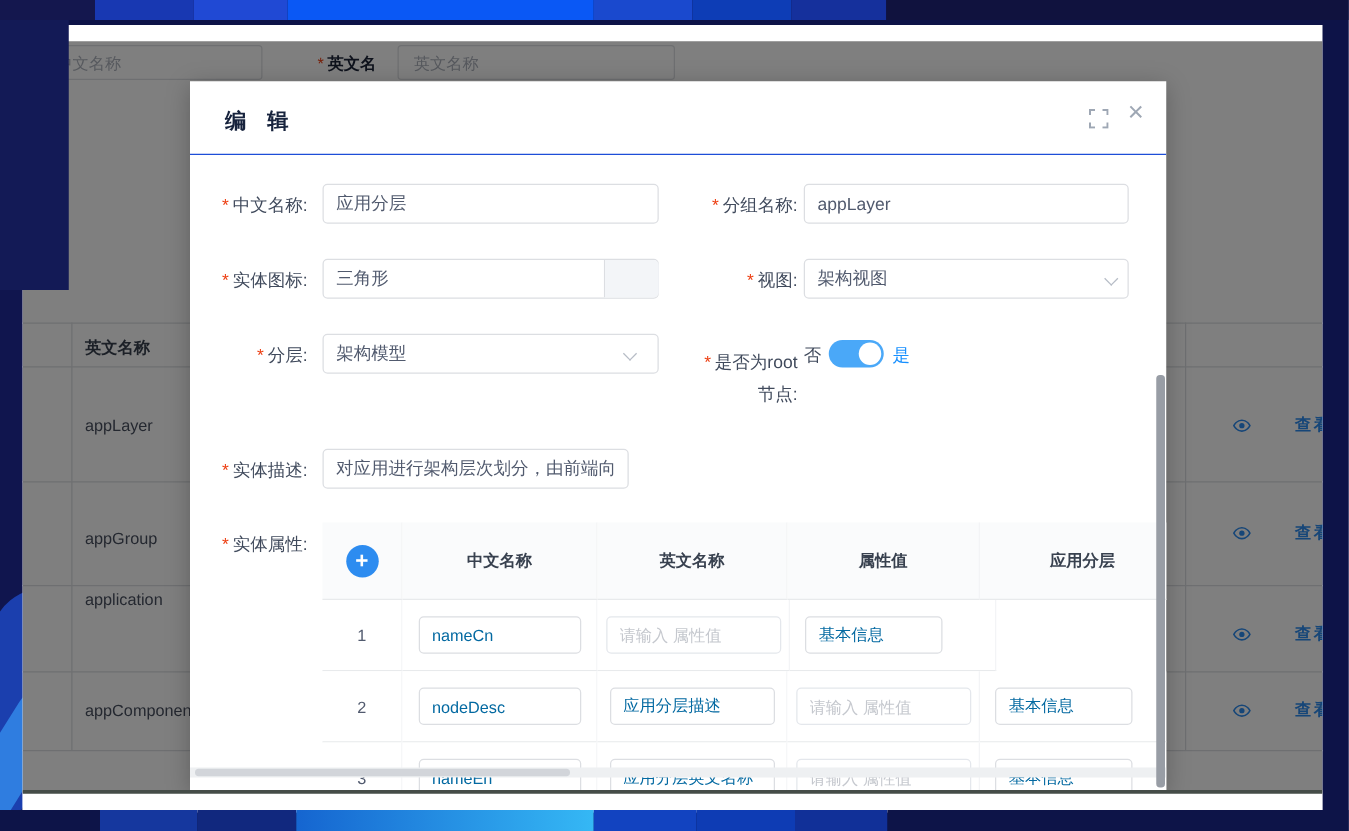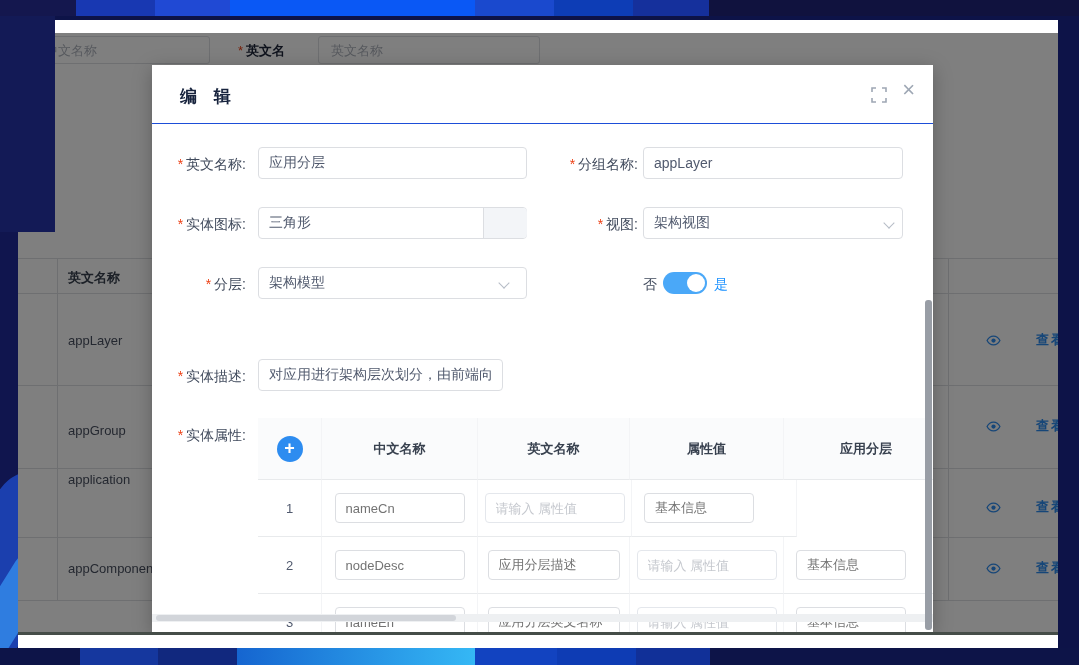--- a/index.html
+++ b/index.html
@@ -63,21 +63,21 @@
   
   #attr-table { position:absolute; left:106px; top:353px; width:675px; }
   .at-row { display:flex; width:840px; }
   .at-cell { border-bottom:1px solid #e8eaec; border-right:1px solid #f3f4f6;
              display:flex; align-items:center; justify-content:center; }
   .at-head { height:62px; background:#fafbfc; font-size:13px; font-weight:bold; color:#38414f; }
   .at-body { height:57px; background:#fff; }
   .c0 { width:64px; } .c1 { width:156px; } .c2 { width:152px; } .c3 { width:154px; } .c4 { width:165px; }
   .at-idx { font-size:13px; color:#515a6e; }
   .cell-input { height:30px; border:1px solid #dcdee2; border-radius:4px; background:#fff;
-                font-size:13px; color:#737373; padding:0 10px; outline:none; }
+                font-size:13px; color:#0369a1; padding:0 10px; outline:none; }
   .cell-input.ph { border-color:#e4e7ec; }
   .cell-input::placeholder { color:#c5c8ce; }
   .plus-btn { width:26px; height:26px; border-radius:50%; background:#2d8cf0; color:#fff;
               font-size:18px; line-height:24px; text-align:center; cursor:pointer; }
 
   .v-scroll { position:absolute; right:1px; top:235px; width:7px; height:330px;
               background:#989da5; border-radius:3px; z-index:22; }
   .h-scroll { position:absolute; left:0; bottom:10px; height:8px; width:100%;
               background:#eef0f2; z-index:21; }
   .h-scroll .thumb { position:absolute; left:4px; top:1px; height:6px; width:300px;
@@ -109,21 +109,21 @@
 <div class="deco" style="left:0;top:0;width:55px;height:232px;background:#131a56;z-index:20;"></div>
 <div class="deco" style="left:0;top:232px;width:18px;height:420px;background:#10154e;"></div>
 <div class="deco" style="left:-48px;top:460px;width:90px;height:260px;background:#1b3fae;border-radius:45px;transform:rotate(28deg);"></div>
 <div class="deco" style="left:-30px;top:540px;width:40px;height:200px;background:#2f7de0;border-radius:20px;transform:rotate(32deg);"></div>
 
 <div id="window">
 
   <div>
 
     <input class="bg-input" style="left: 14px; top: 16px; width: 178px;" placeholder="中文名称">
-    <div class="bg-label" style="left:220px;top:22px;">
+    <div class="bg-label" style="left:236px;top:22px;">
       <span class="req">*</span><span>英文名</span>
     </div>
     <input class="bg-input" style="left: 300px; top: 16px; width: 222px;" placeholder="英文名称">
 
     <div class="grid-line" style="left:0;top:238px;right:0;height:1px;"></div>
     <div class="grid-line" style="left:39px;top:238px;width:1px;height:342px;"></div>
     <div class="grid-line" style="left:930px;top:238px;width:1px;height:342px;"></div>
     <div class="bg-th" style="left:50px;top:249px;">英文名称</div>
     <div class="grid-line" style="left:0;top:273px;right:0;height:1px;"></div>
 
@@ -201,21 +201,21 @@
       <div id="modal-title">编 辑</div>
       <span class="hdr-icon" id="icon-full">
         <svg width="16" height="16" viewBox="0 0 16 16" fill="none" stroke="#9ea7b4" stroke-width="1.6">
           <path d="M1 5V1h4M11 1h4v4M15 11v4h-4M5 15H1v-4"></path>
         </svg>
       </span>
       <span class="hdr-icon" id="icon-close">×</span>
     </div>
 
     <div class="m-label" style="left:10px;top:91px;width:84px;">
-      <span class="req">*</span><span>英文名称:</span>
+      <span class="req">*</span><span>中文名称:</span>
     </div>
     <input class="m-input" style="left: 106px; top: 82px; width: 269px;" value="应用分层">
     <div class="m-label" style="left:396px;top:91px;width:90px;">
       <span class="req">*</span><span>分组名称:</span>
     </div>
     <input class="m-input" style="left: 491px; top: 82px; width: 260px;" value="appLayer">
 
     <div class="m-label" style="left:10px;top:151px;width:84px;">
       <span class="req">*</span><span>实体图标:</span>
     </div>
@@ -225,20 +225,23 @@
       <span class="req">*</span><span>视图:</span>
     </div>
     <input class="m-input" style="left: 491px; top: 142px; width: 260px;" readonly="" value="架构视图">
     <span class="chevron" style="left:733px;top:154px;"></span>
 
     <div class="m-label" style="left:10px;top:211px;width:84px;">
       <span class="req">*</span><span>分层:</span>
     </div>
     <input class="m-input" style="left: 106px; top: 202px; width: 269px;" readonly="" value="架构模型">
     <span class="chevron" style="left:348px;top:214px;"></span>
+    <div class="m-label" style="left:406px;top:211px;width:80px;word-break:break-all;line-height:26px;">
+      <span class="req">*</span><span>是否为root节点:</span>
+    </div>
     <span class="toggle-txt" style="left:491px;top:211px;color:#404a5c;">否</span>
     <div class="toggle" style="left:511px;top:207px;">
       <span class="knob"></span>
     </div>
     <span class="toggle-txt" style="left:562px;top:211px;color:#1890ff;">是</span>
 
     <div class="m-label" style="left:10px;top:303px;width:84px;">
       <span class="req">*</span><span>实体描述:</span>
     </div>
     <input class="m-input" style="left: 106px; top: 294px; width: 245px;" value="对应用进行架构层次划分，由前端向">

